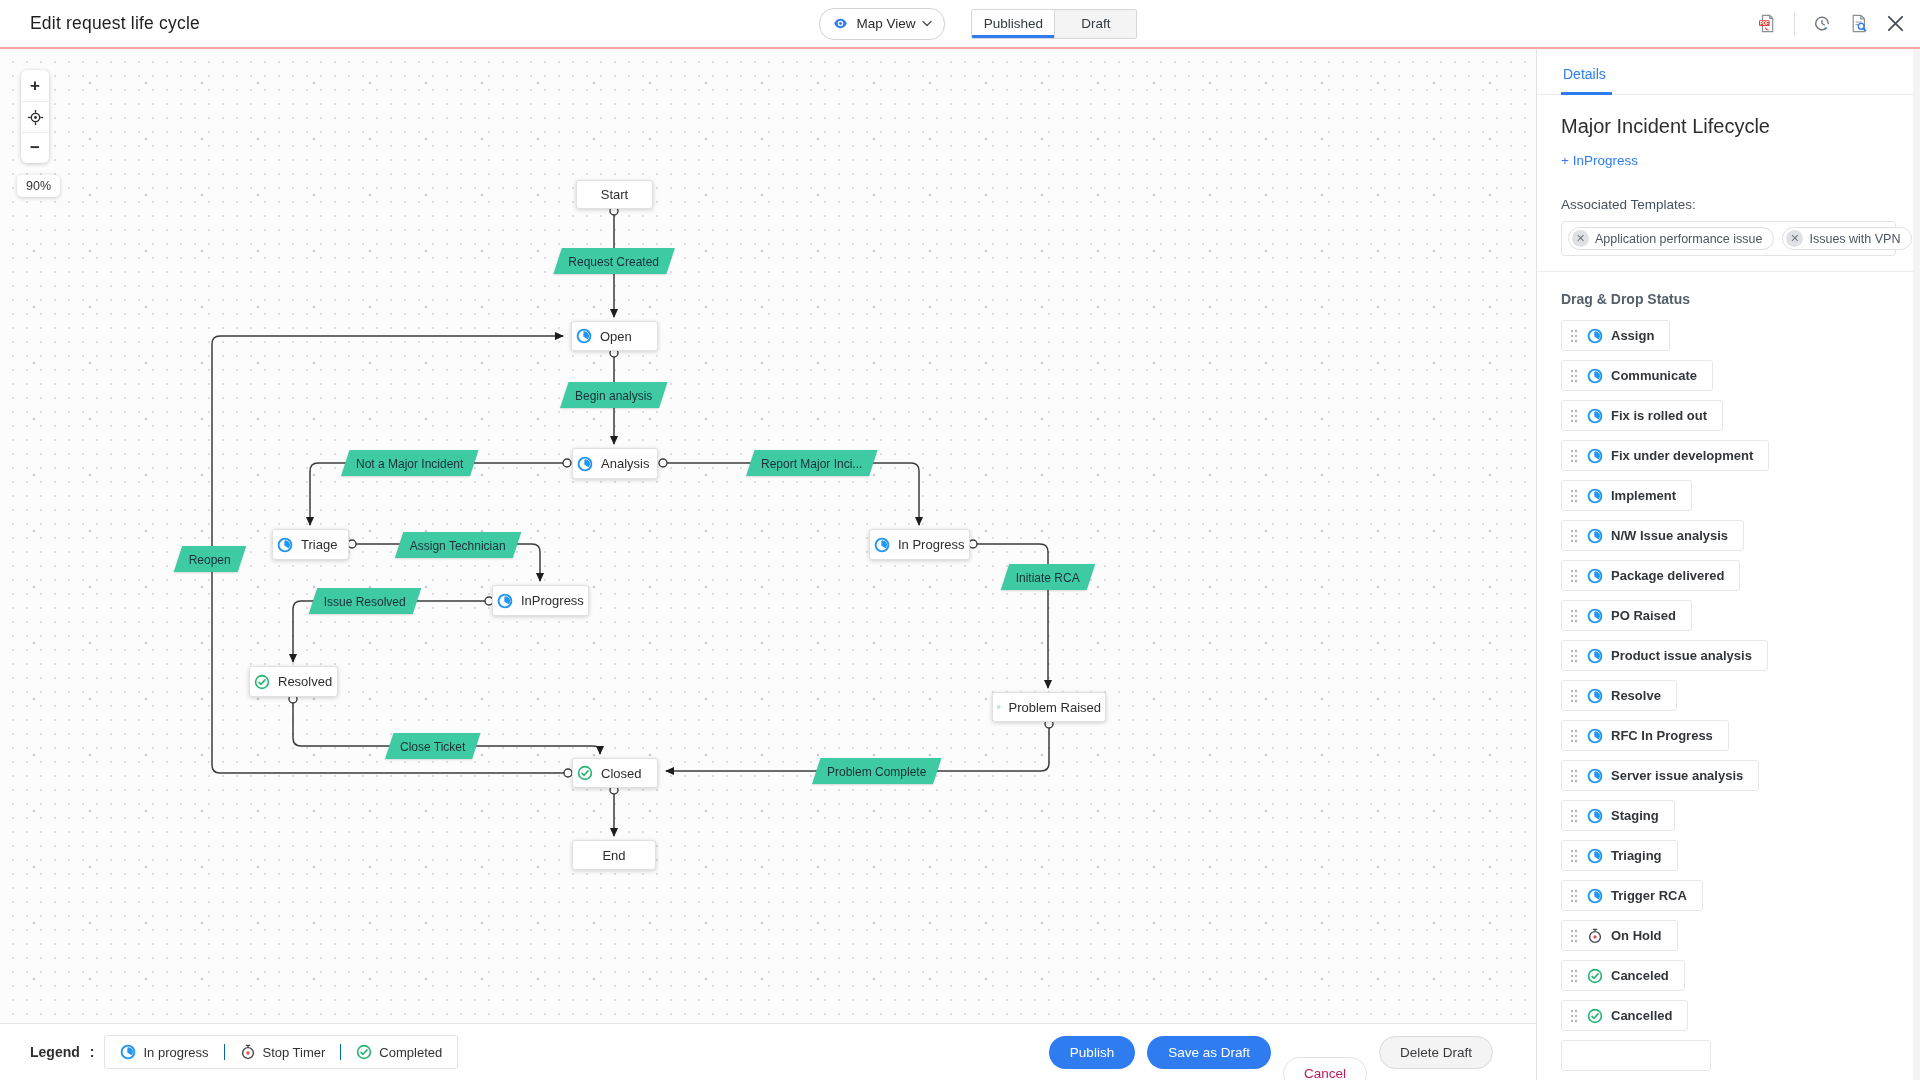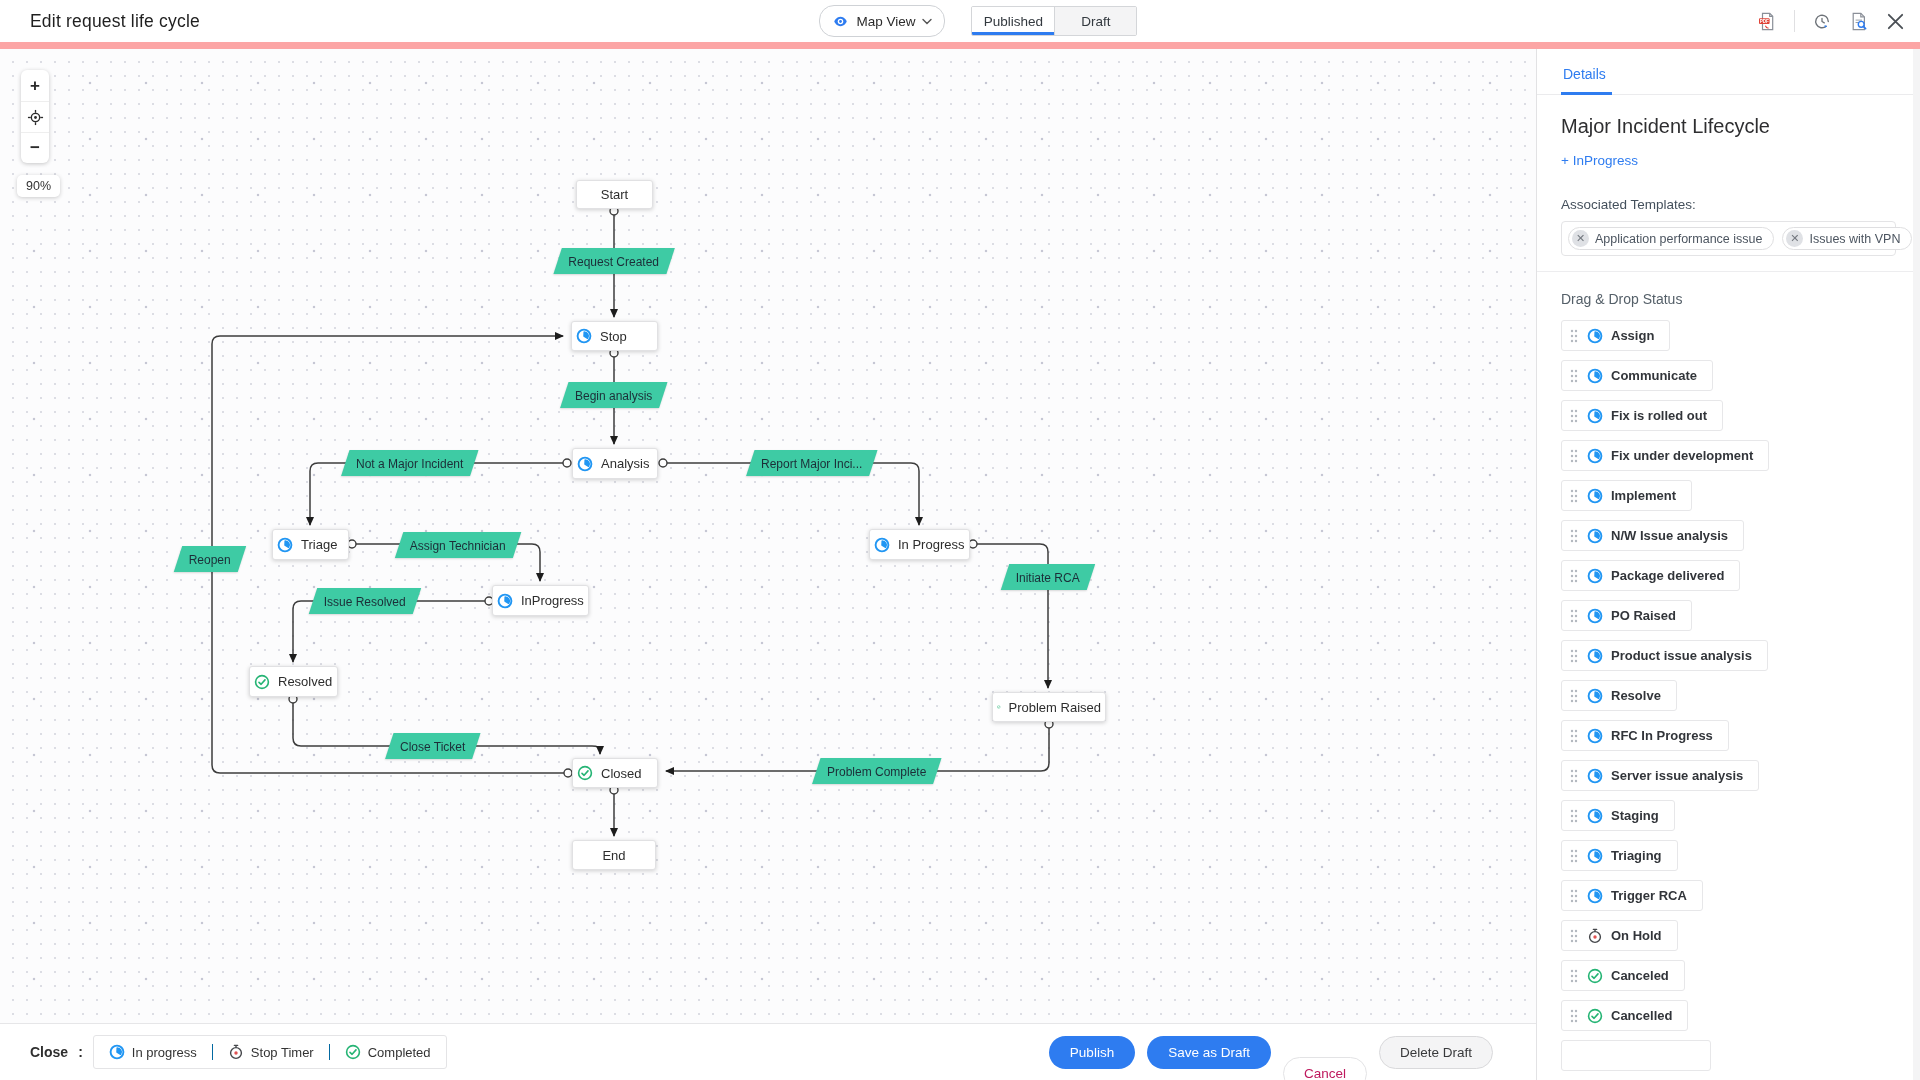--- a/index.html
+++ b/index.html
@@ -2,21 +2,21 @@
 <html><head>
 <meta charset="utf-8">
 <style>
   * { margin:0; padding:0; box-sizing:border-box; }
   html,body { width:1920px; height:1080px; overflow:hidden; }
   body { font-family:"Liberation Sans","DejaVu Sans",sans-serif; background:#fff; color:#333; }
   .app { position:relative; width:1920px; height:1080px; }
 
   
   .topbar { position:absolute; top:0; left:0; width:1920px; height:49px;
-    background:#fff; border-bottom:7px solid #fca5a5; display:flex; align-items:center;
+    background:#fff; border-bottom:2px solid #fca5a5; display:flex; align-items:center;
     padding:0 14px 0 30px; z-index:30; }
   .page-title { font-size:17.5px; color:#1f1f1f; letter-spacing:.2px; }
   .view-pill { margin-left:auto; display:flex; align-items:center; gap:7px;
     border:1px solid #cfd2d6; border-radius:15px; height:32px; padding:0 12px; cursor:pointer; }
   .view-pill span { font-size:13.5px; color:#2b2b2b; }
   .tab-group { display:flex; margin-left:26px; border:1px solid #d4d6d9; border-radius:2px; overflow:hidden; }
   .tab { width:82px; height:28px; display:flex; align-items:center; justify-content:center;
     font-size:13.5px; color:#33393f; cursor:pointer; position:relative; background:#f4f4f5; }
   .tab.active { background:#fff; }
   .tab.active::after { content:""; position:absolute; left:0; right:0; bottom:0; height:3px; background:#2e7cf0; }
@@ -77,21 +77,21 @@
   .panel-title { margin-top:20px; font-size:20px; color:#2e2e30; }
   .desc-link { margin-top:15px; font-size:13.5px; color:#2e7cf0; cursor:pointer; width:max-content; }
   .tmpl-label { margin-top:29px; font-size:13.5px; color:#44505c; }
   .chips-box { margin-top:9px; border:1px solid #e4e4e6; border-radius:4px; padding:5px 6px;
     display:flex; gap:8px; align-items:center; min-height:34px; }
   .chip { display:flex; align-items:center; gap:6px; border:1px solid #dfdfe1; border-radius:12px;
     background:#fff; padding:2px 11px 2px 3px; font-size:12.5px; color:#4c5560; white-space:nowrap; }
   .chip-x { width:17px; height:17px; border-radius:50%; background:#dfe1e5; color:#73787f; font-size:11px;
     display:flex; align-items:center; justify-content:center; cursor:pointer; }
   .panel-div { margin:15px -24px 0; border-top:1px solid #ededef; }
-  .dd-label { margin-top:19px; font-size:14px; font-weight:400; color:#556069; }
+  .dd-label { margin-top:19px; font-size:14px; font-weight:700; color:#556069; }
   .dd-list { margin-top:13px; }
   .dd-item { display:flex; align-items:center; width:max-content; height:31px; margin-bottom:9px;
     border:1px solid #e7e7e9; border-radius:3px; background:#fff; padding:0 15px 0 8px; cursor:grab;font-weight:bold; }
   .dd-item.partial { width:150px; }
   .dd-item .handle { margin-right:9px; display:flex; }
   .dd-item .dlabel { margin-left:8px; font-size:13px; color:#32353a; white-space:nowrap; }
   .panel-scroll { position:absolute; right:0; top:0; width:7px; height:1031px; background:#f4f4f5; }
 </style>
 </head>
 <body>
@@ -210,21 +210,21 @@
     </svg>
     <div id="flow-nodes">
         <div class="node centered" style="left: 576px; top: 131px; width: 77px; height: 29px;">
           <span class="nlabel">Start</span>
         </div>
         <div class="node" style="left: 571px; top: 272px; width: 87px; height: 30px;">
           <svg width="16" height="16" viewBox="0 0 16 16">
             <circle cx="8" cy="8" r="6.4" fill="#fff" stroke="#2196f3" stroke-width="1.9"></circle>
             <path d="M8 8 L8.2 3.9 A4.1 4.1 0 0 1 11.6 10.3 Z" fill="#2196f3" stroke="#2196f3" stroke-width="1.5" stroke-linejoin="round"></path>
           </svg>
-          <span class="nlabel">Stop</span>
+          <span class="nlabel">Open</span>
         </div>
         <div class="node" style="left: 572px; top: 399px; width: 86px; height: 31px;">
           <svg width="16" height="16" viewBox="0 0 16 16">
             <circle cx="8" cy="8" r="6.4" fill="#fff" stroke="#2196f3" stroke-width="1.9"></circle>
             <path d="M8 8 L8.2 3.9 A4.1 4.1 0 0 1 11.6 10.3 Z" fill="#2196f3" stroke="#2196f3" stroke-width="1.5" stroke-linejoin="round"></path>
           </svg>
           <span class="nlabel">Analysis</span>
         </div>
         <div class="node" style="left: 272px; top: 480px; width: 77px; height: 31px;">
           <svg width="16" height="16" viewBox="0 0 16 16">
@@ -281,21 +281,21 @@
         <div class="elabel" style="left: 210px; top: 510px;"><span>Reopen</span></div>
         <div class="elabel" style="left: 1048px; top: 528px;"><span>Initiate RCA</span></div>
         <div class="elabel" style="left: 365px; top: 552px;"><span>Issue Resolved</span></div>
         <div class="elabel" style="left: 433px; top: 697px;"><span>Close Ticket</span></div>
         <div class="elabel" style="left: 877px; top: 722px;"><span>Problem Complete</span></div>
       </div>
   </div>
 
   <div class="footer">
     <div class="legend-wrap">
-      <span class="legend-title">Close</span>
+      <span class="legend-title">Legend</span>
       <span class="legend-colon">:</span>
       <div class="legend-box" id="legend-box">
           <div class="legend-item">
             <svg width="16" height="16" viewBox="0 0 16 16">
               <circle cx="8" cy="8" r="6.4" fill="#fff" stroke="#2196f3" stroke-width="1.9"></circle>
               <path d="M8 8 L8.2 3.9 A4.1 4.1 0 0 1 11.6 10.3 Z" fill="#2196f3" stroke="#2196f3" stroke-width="1.5" stroke-linejoin="round"></path>
             </svg>
             <span>In progress</span>
           </div>
           <div class="legend-item">

